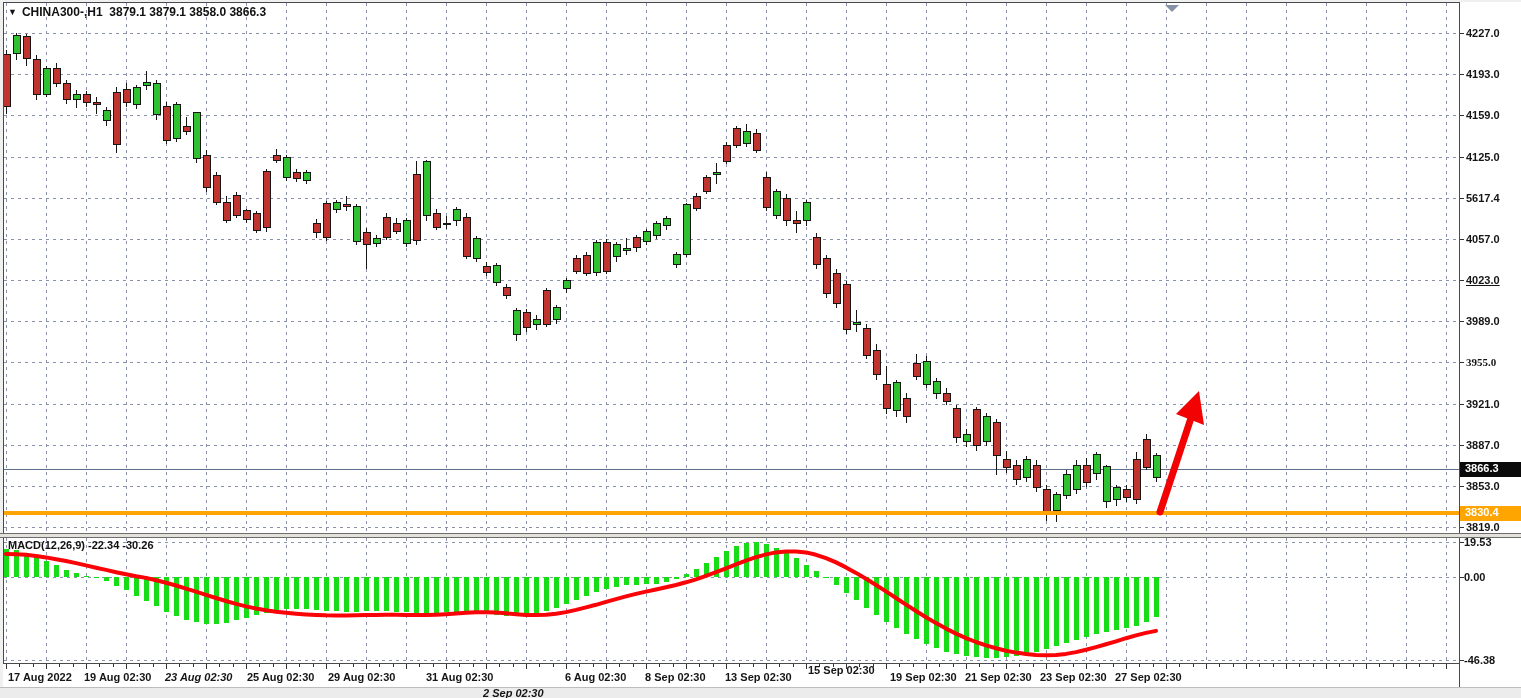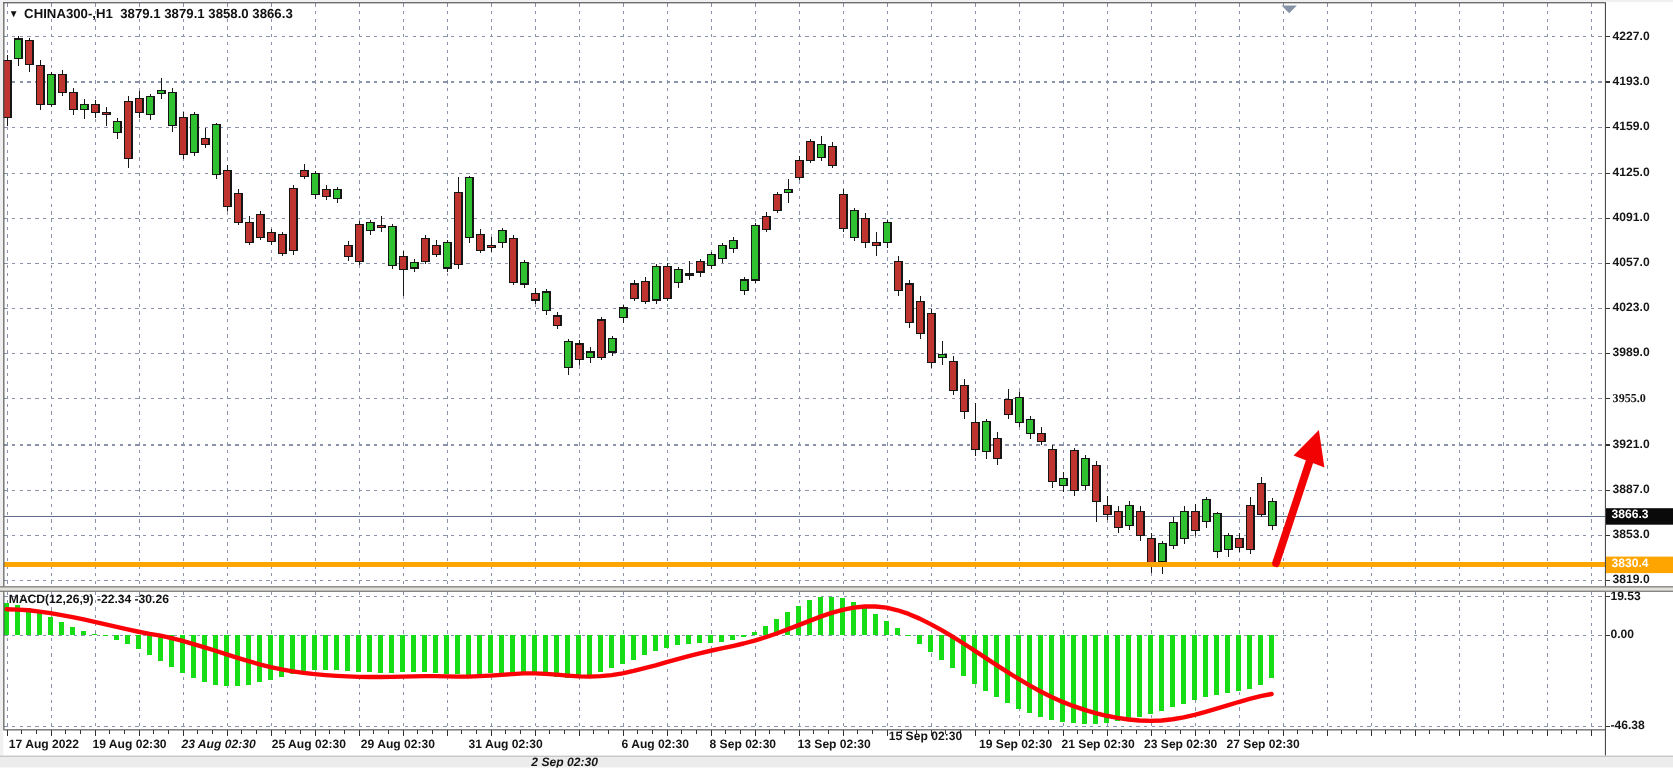--- a/index.html
+++ b/index.html
@@ -632,23 +632,23 @@
 
   <div id="macd-title" class="abs">
     <span>MACD(12,26,9)</span>&nbsp;<span>-22.34 -30.26</span>
   </div>
 
   <div id="price-axis" class="abs" style="left:1459px;top:2px;width:62px;height:661px;">
       <div class="abs lbl" style="left: 7px; top: 25px;">4227.0</div>
       <div class="abs lbl" style="left: 7px; top: 66.1672px;">4193.0</div>
       <div class="abs lbl" style="left: 7px; top: 107.334px;">4159.0</div>
       <div class="abs lbl" style="left: 7px; top: 148.502px;">4125.0</div>
-      <div class="abs lbl" style="left: 7px; top: 189.669px;">4091.0</div>
+      <div class="abs lbl" style="left: 7px; top: 189.669px;">5617.4</div>
       <div class="abs lbl" style="left: 7px; top: 230.836px;">4057.0</div>
-      <div class="abs lbl" style="left: 7px; top: 272.003px;">4023.0</div>
+      <div class="abs lbl" style="left: 7px; top: 272.003px; text-decoration: underline;">4023.0</div>
       <div class="abs lbl" style="left: 7px; top: 313.17px;">3989.0</div>
       <div class="abs lbl" style="left: 7px; top: 354.338px; font-family: Liberation Serif, serif;">3955.0</div>
       <div class="abs lbl" style="left: 7px; top: 395.505px;">3921.0</div>
       <div class="abs lbl" style="left: 7px; top: 436.672px;">3887.0</div>
       <div class="abs lbl" style="left: 7px; top: 477.839px;">3853.0</div>
       <div class="abs lbl" style="left: 7px; top: 519.006px;">3819.0</div>
       <div class="abs lbl" style="left: 5px; top: 534.237px;">19.53</div>
       <div class="abs lbl" style="left: 5px; top: 569px;">0.00</div>
       <div class="abs lbl" style="left: 5px; top: 651.556px;">-46.38</div>
     </div>

